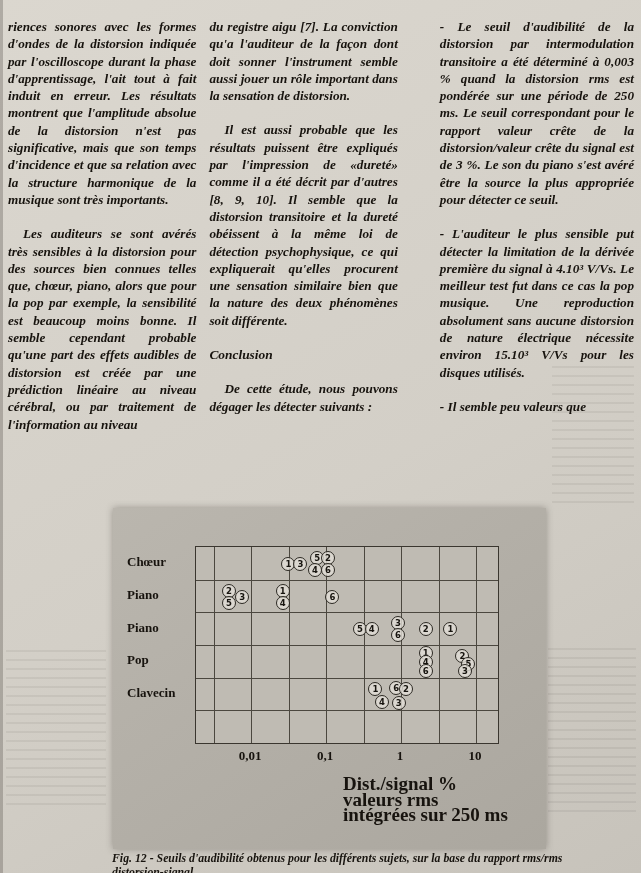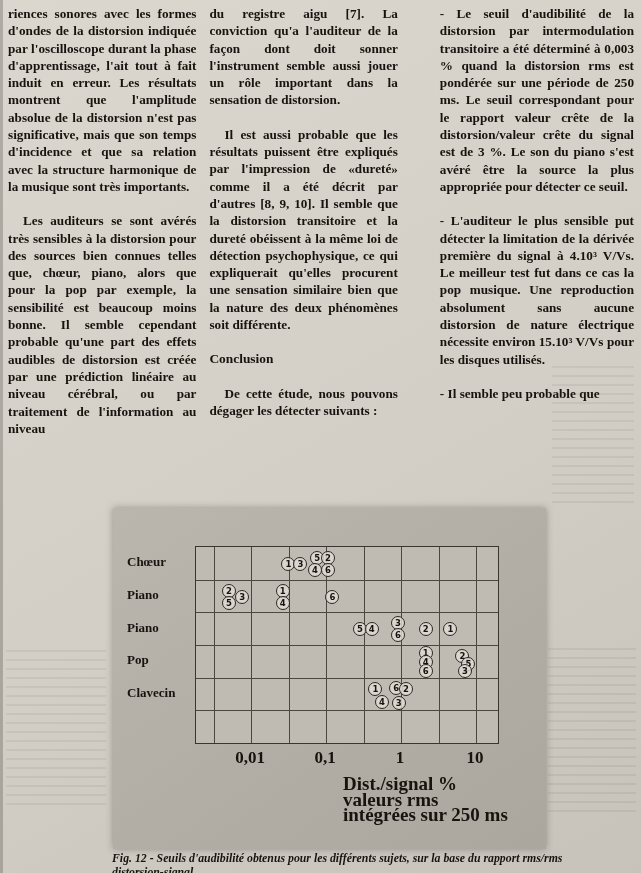--- a/index.html
+++ b/index.html
@@ -1,33 +1,33 @@
 <!DOCTYPE html>
 <html><head>
 <meta charset="utf-8">
 <style>
   html,body{margin:0;padding:0;background:#8d8983;}
   .page{position:relative;width:641px;height:873px;margin:0 auto;overflow:hidden;
         background:linear-gradient(150deg,#dbd7cf 0%,#d3cfc7 55%,#c7c3bb 100%);
         color:#17130e;font-family:"Liberation Serif",serif;}
   .edge-left{position:absolute;left:0;top:0;bottom:0;width:3px;background:#5e5a54;opacity:.35;}
-  .columns{position:absolute;left:8px;top:5px;width:626px;display:flex;}
+  .columns{position:absolute;left:8px;top:18px;width:626px;display:flex;font-style:italic;}
   .col{width:197px;font-size:13.2px;font-weight:bold;line-height:17.3px;text-align:justify;}
   .col-2{margin-left:13px;}
   .col-3{margin-left:42px;width:203px;}
   .col p{margin:0 0 17px 0;}
   .col p.indent{text-indent:15px;}
   .col h4{margin:0 0 17px 0;font-size:13.4px;}
   .figure{position:absolute;left:113px;top:508px;width:433px;height:341px;
           background:linear-gradient(145deg,#bab6ae,#aba79f);box-shadow:0 0 7px rgba(60,56,50,.4);}
   .plot{position:absolute;left:82px;top:38px;width:302px;height:196px;border:1px solid #3a362f;background:#bfbbb3;}
   .gv{position:absolute;top:0;bottom:0;width:1px;background:#4b473f;}
   .gh{position:absolute;left:0;right:0;height:1px;background:#4b473f;}
   .cat{position:absolute;left:14px;transform:translateY(-50%);font-weight:bold;font-size:13px;}
-  .tick{position:absolute;top:240px;transform:translateX(-50%);font-weight:bold;font-size:17px;}
+  .tick{position:absolute;top:240px;transform:translateX(-50%);font-weight:bold;font-size:13px;}
   .axis-caption{position:absolute;left:230px;top:268px;}
   .axl{font-weight:bold;font-size:19px;line-height:15.5px;}
   .pt{position:absolute;width:12px;height:12px;border:1px solid #2c2923;border-radius:50%;
       background:rgba(226,223,215,.8);color:#17140f;display:flex;align-items:center;justify-content:center;
       font:bold 8.5px "DejaVu Sans",sans-serif;}
   .caption{position:absolute;left:112px;top:852px;width:460px;font-size:11.8px;font-weight:bold;
            font-style:italic;line-height:13.5px;}
   .ghost{position:absolute;opacity:.08;filter:blur(.7px);
          background:repeating-linear-gradient(to bottom,#4e4a44 0 2px,transparent 2px 9px);}
 </style>
@@ -44,21 +44,21 @@
       </div>
     <div class="col col-2">
         <p>du registre aigu [7]. La conviction qu'a l'auditeur de la façon dont doit sonner l'instrument semble aussi jouer un rôle important dans la sensation de distorsion.</p>
         <p class="indent">Il est aussi probable que les résultats puissent être expliqués par l'impression de «dureté» comme il a été décrit par d'autres [8, 9, 10]. Il semble que la distorsion transitoire et la dureté obéissent à la même loi de détection psychophysique, ce qui expliquerait qu'elles procurent une sensation similaire bien que la nature des deux phénomènes soit différente.</p>
         <h4>Conclusion</h4>
         <p class="indent">De cette étude, nous pouvons dégager les détecter suivants :</p>
       </div>
     <div class="col col-3">
         <p>- Le seuil d'audibilité de la distorsion par intermodulation transitoire a été déterminé à 0,003 % quand la distorsion rms est pondérée sur une période de 250 ms. Le seuil correspondant pour le rapport valeur crête de la distorsion/valeur crête du signal est de 3 %. Le son du piano s'est avéré être la source la plus appropriée pour détecter ce seuil.</p>
         <p>- L'auditeur le plus sensible put détecter la limitation de la dérivée première du signal à 4.10³ V/Vs. Le meilleur test fut dans ce cas la pop musique. Une reproduction absolument sans aucune distorsion de nature électrique nécessite environ 15.10³ V/Vs pour les disques utilisés.</p>
-        <p>- Il semble peu probable que</p>
+        <p>- Il semble peu valeurs que</p>
       </div>
   </div>
 
   <div class="ghost" style="left:552px;top:366px;width:82px;height:138px;"></div>
   <div class="ghost" style="left:548px;top:648px;width:88px;height:165px;"></div>
   <div class="ghost" style="left:6px;top:650px;width:100px;height:155px;"></div>
 
   <div class="figure">
     <div class="plot">
         <div class="gv" style="left: 17.5px;"></div>

